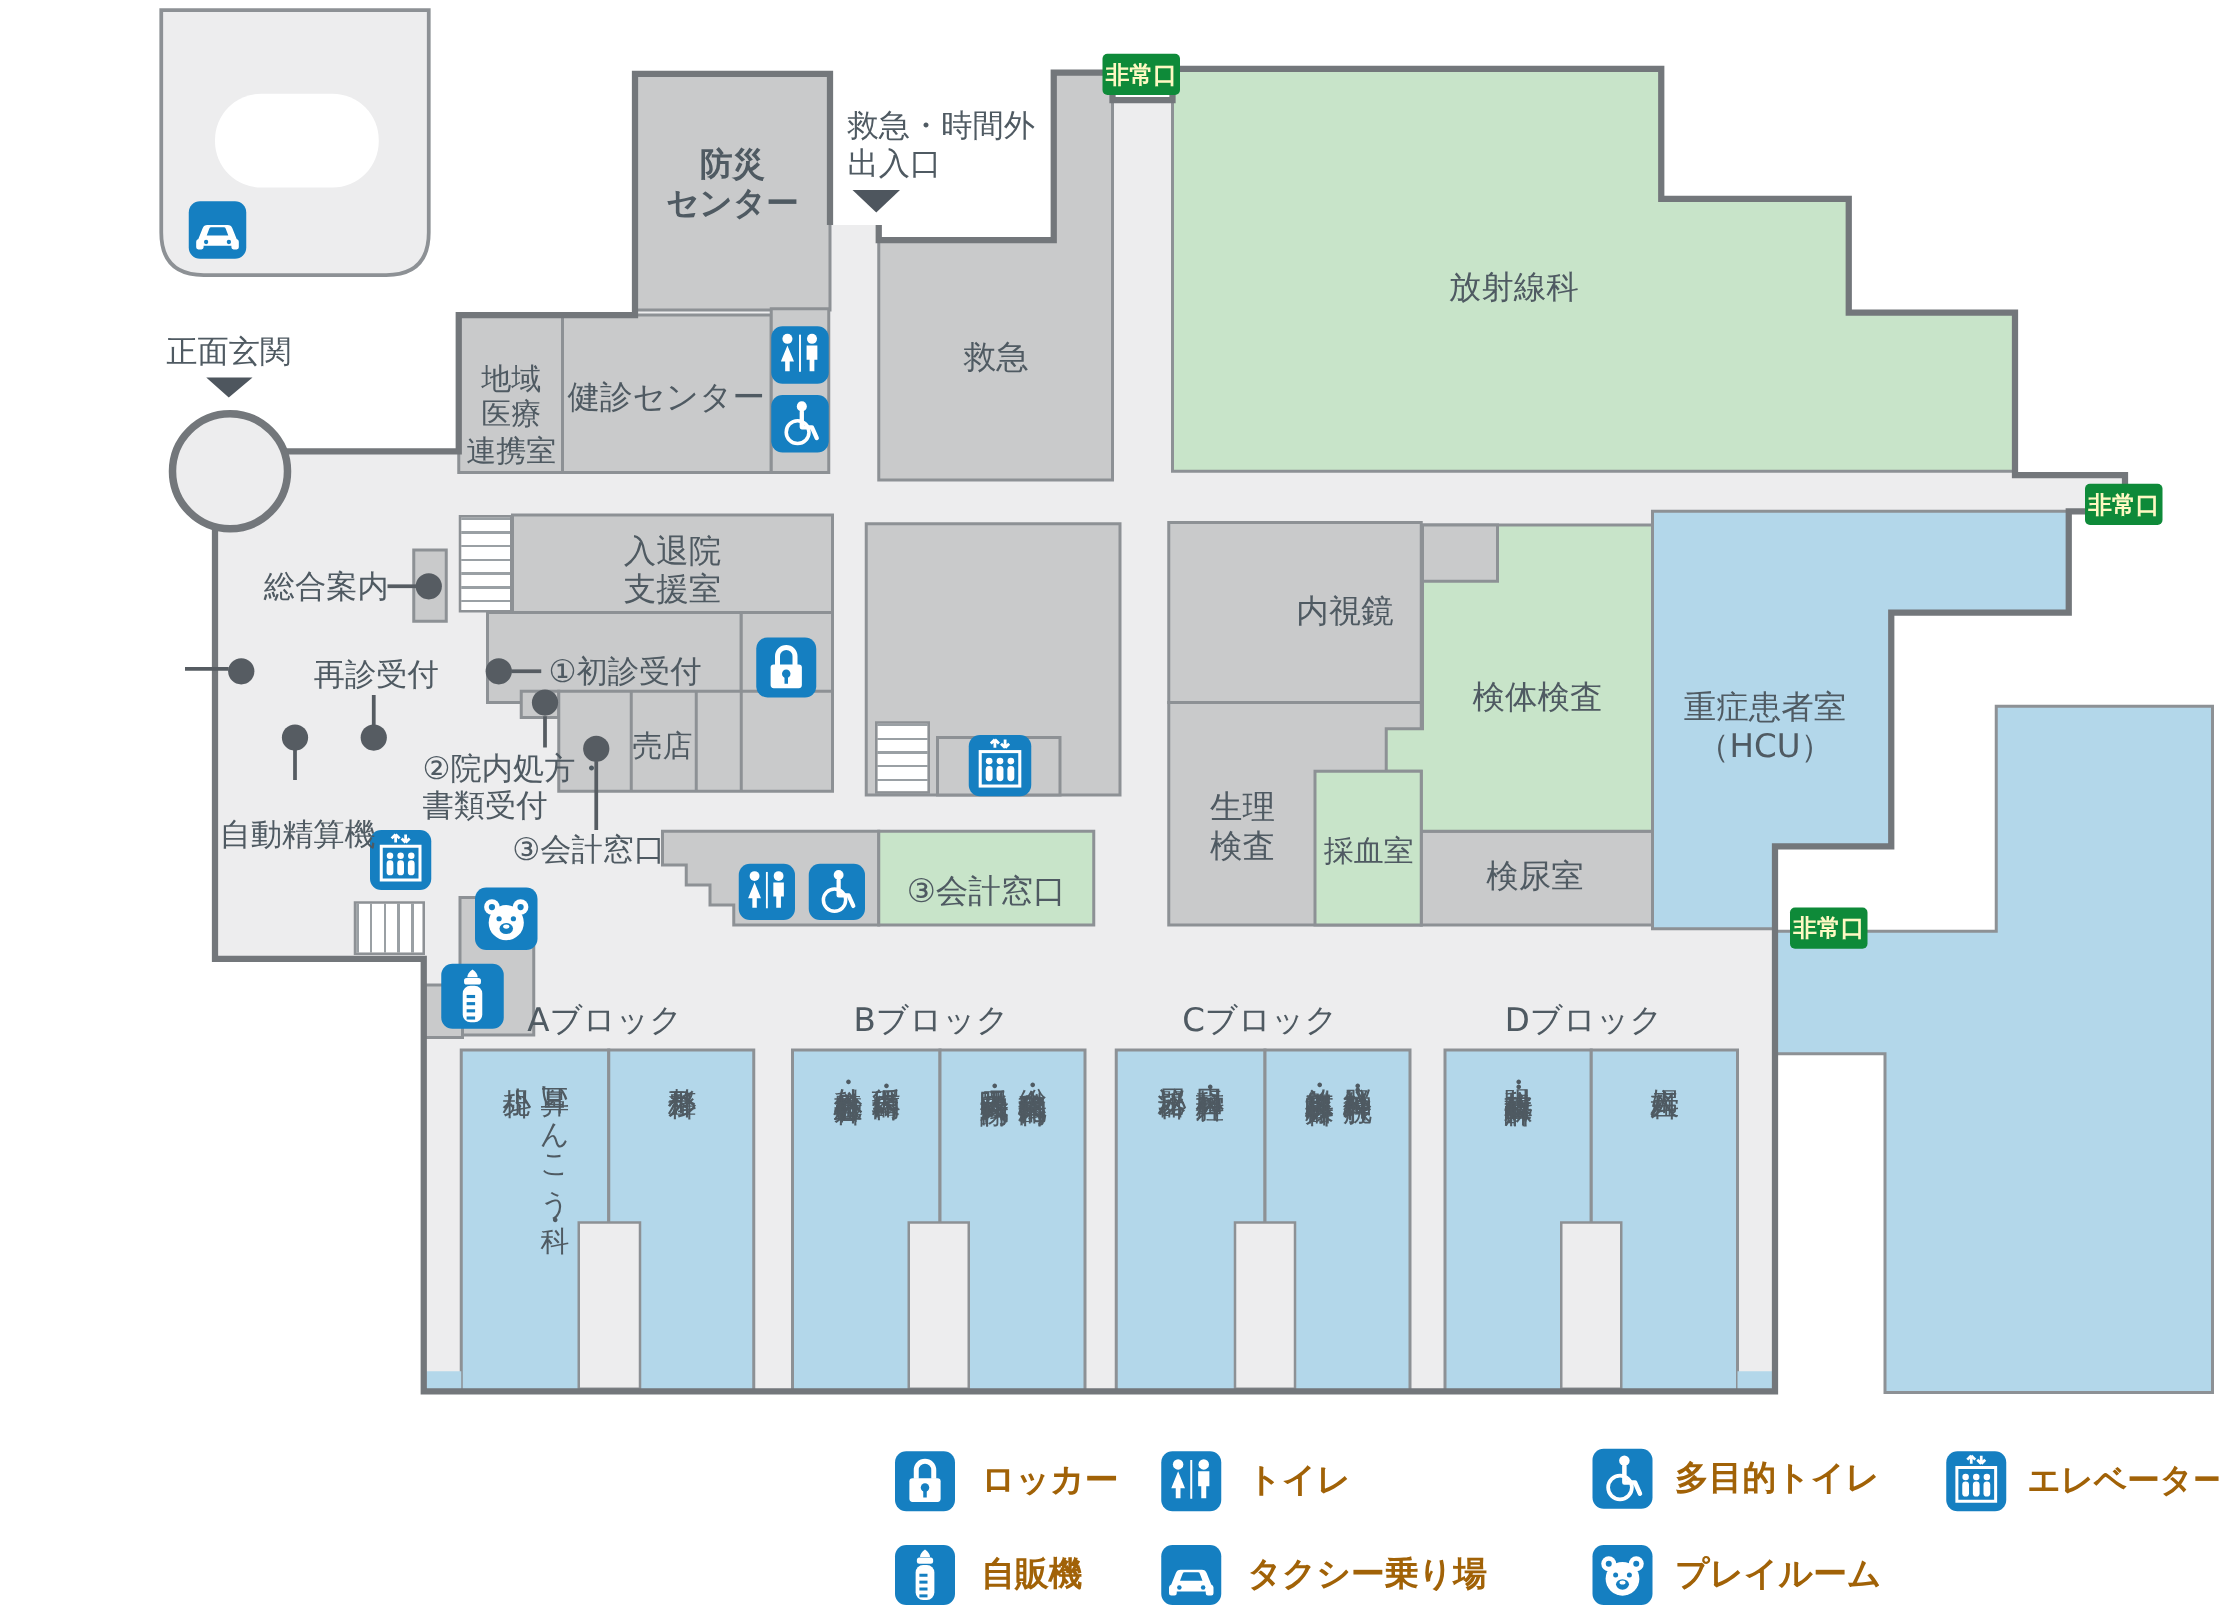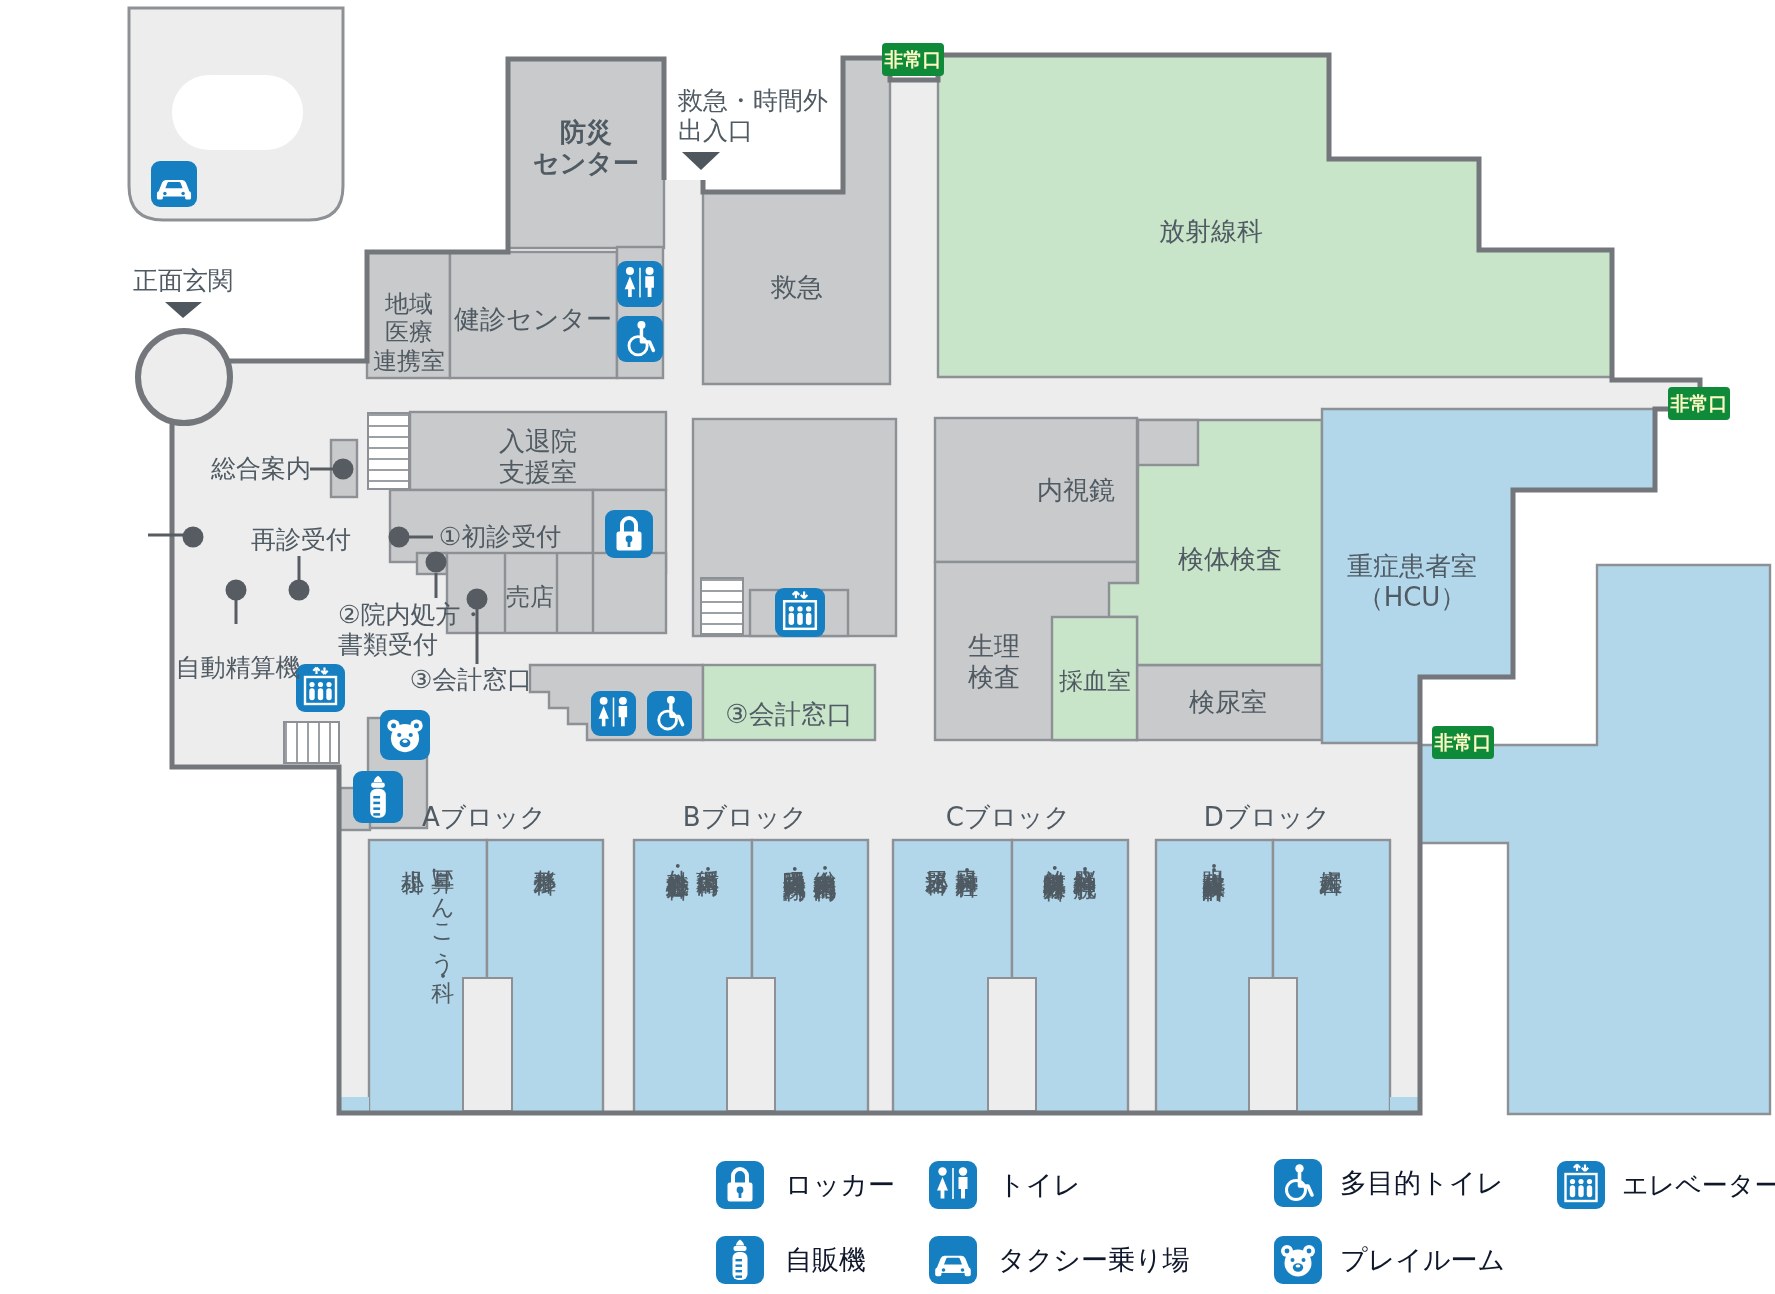--- a/index.html
+++ b/index.html
@@ -11,21 +11,21 @@
   .sm{font-size:24px;}
   .ann{font-size:25px;}
   .vt{position:absolute;writing-mode:vertical-rl;text-orientation:upright;font-size:23px;letter-spacing:1px;line-height:1.32;color:#4f5a62;transform:translateX(-50%);white-space:nowrap;}
   .vt span{display:block;}
   .badge{position:absolute;width:62px;height:33px;background:#0e8a39;border-radius:4px;color:#fef9c3;font-size:19px;font-weight:bold;display:flex;align-items:center;justify-content:center;}
   .ico{position:absolute;background:#157fc1;border-radius:9px;}
   .ico svg{display:block;width:100%;height:100%;}
   .stairs{position:absolute;background:#fff;border:2px solid #8d9195;box-sizing:border-box;}
   .st-h{background:repeating-linear-gradient(180deg,#9aa0a4 0 2px,#ffffff 2px 11px);}
   .st-v{background:repeating-linear-gradient(90deg,#9aa0a4 0 2px,#ffffff 2px 11px);}
-  .legend-label{position:absolute;font-size:27px;color:#0f172a;line-height:48px;white-space:nowrap;}
+  .legend-label{position:absolute;font-size:27px;color:#a16207;line-height:48px;white-space:nowrap;font-weight:bold;}
 </style>
 </head>
 <body>
 
 <div id="stage">
 
   <svg class="map" width="1775" height="1294" viewBox="0 0 1775 1294">
     <defs>
       <symbol id="i-toilet" viewBox="0 0 48 48">
         <g fill="#fff">

